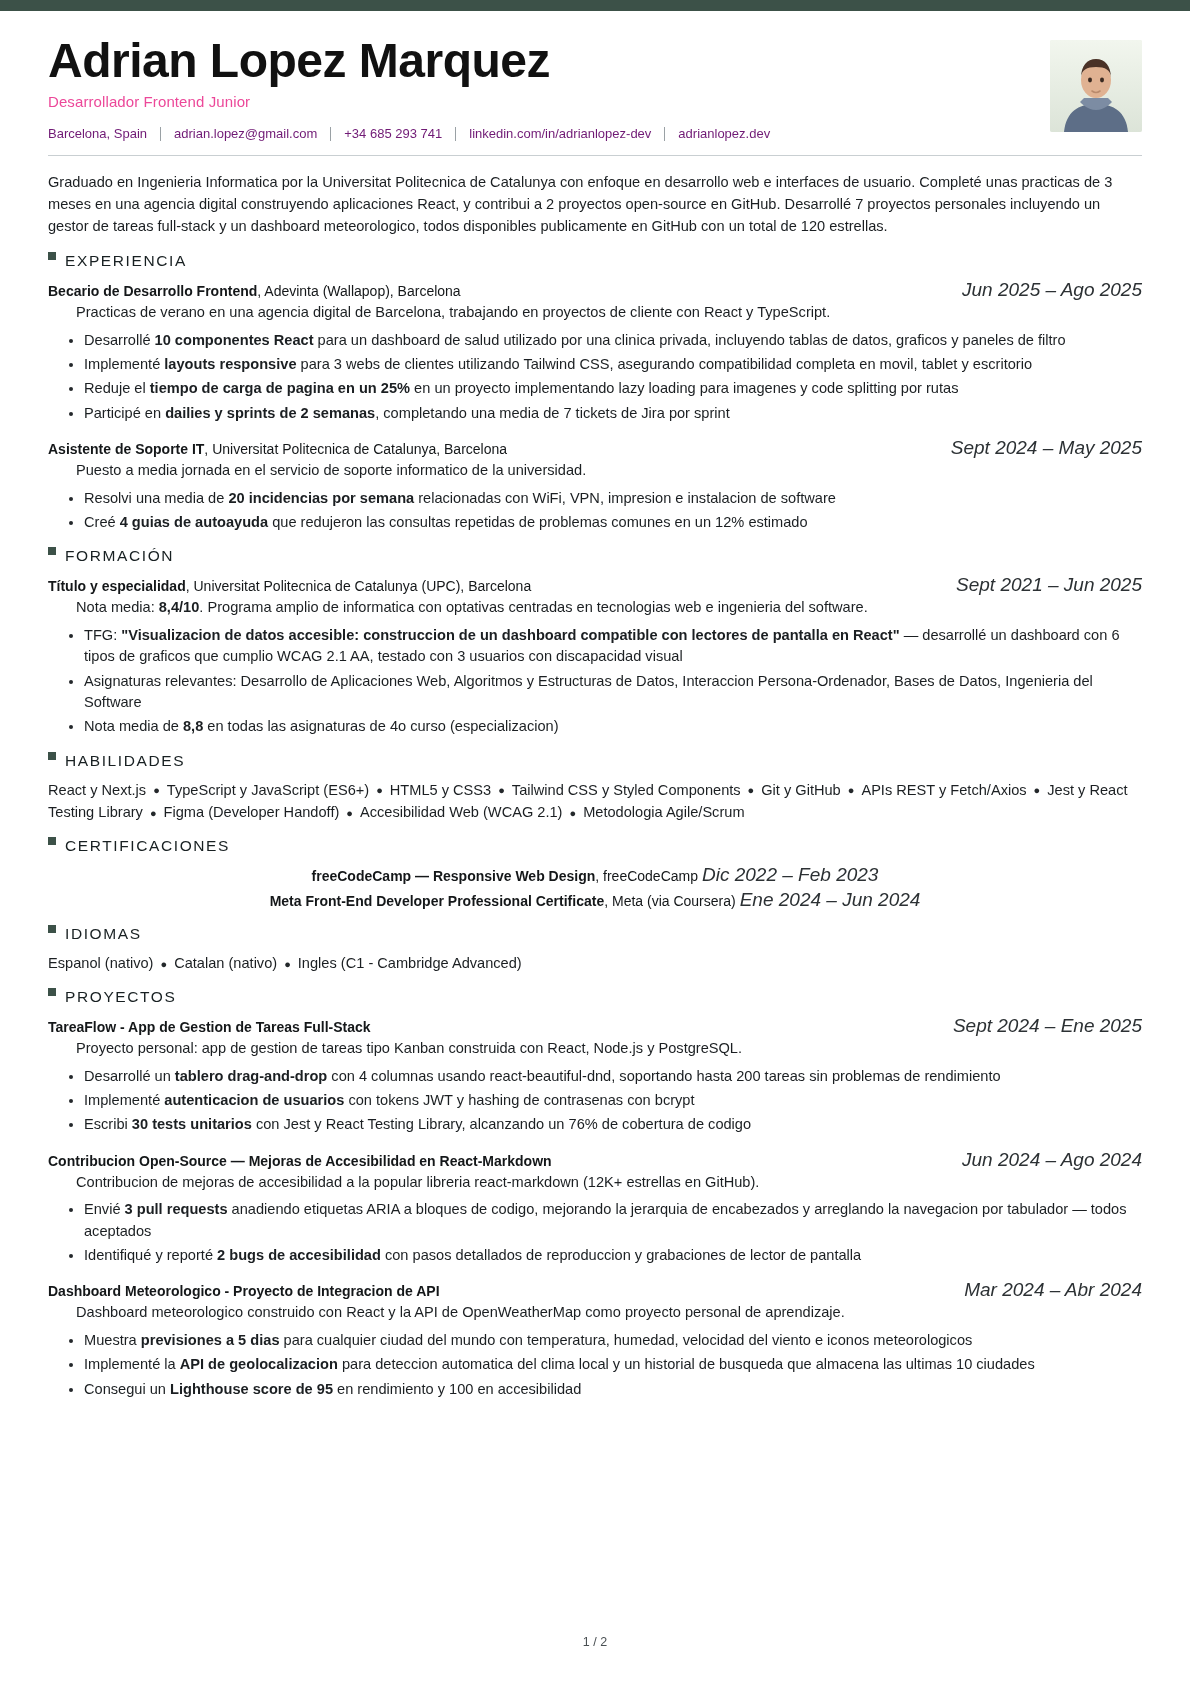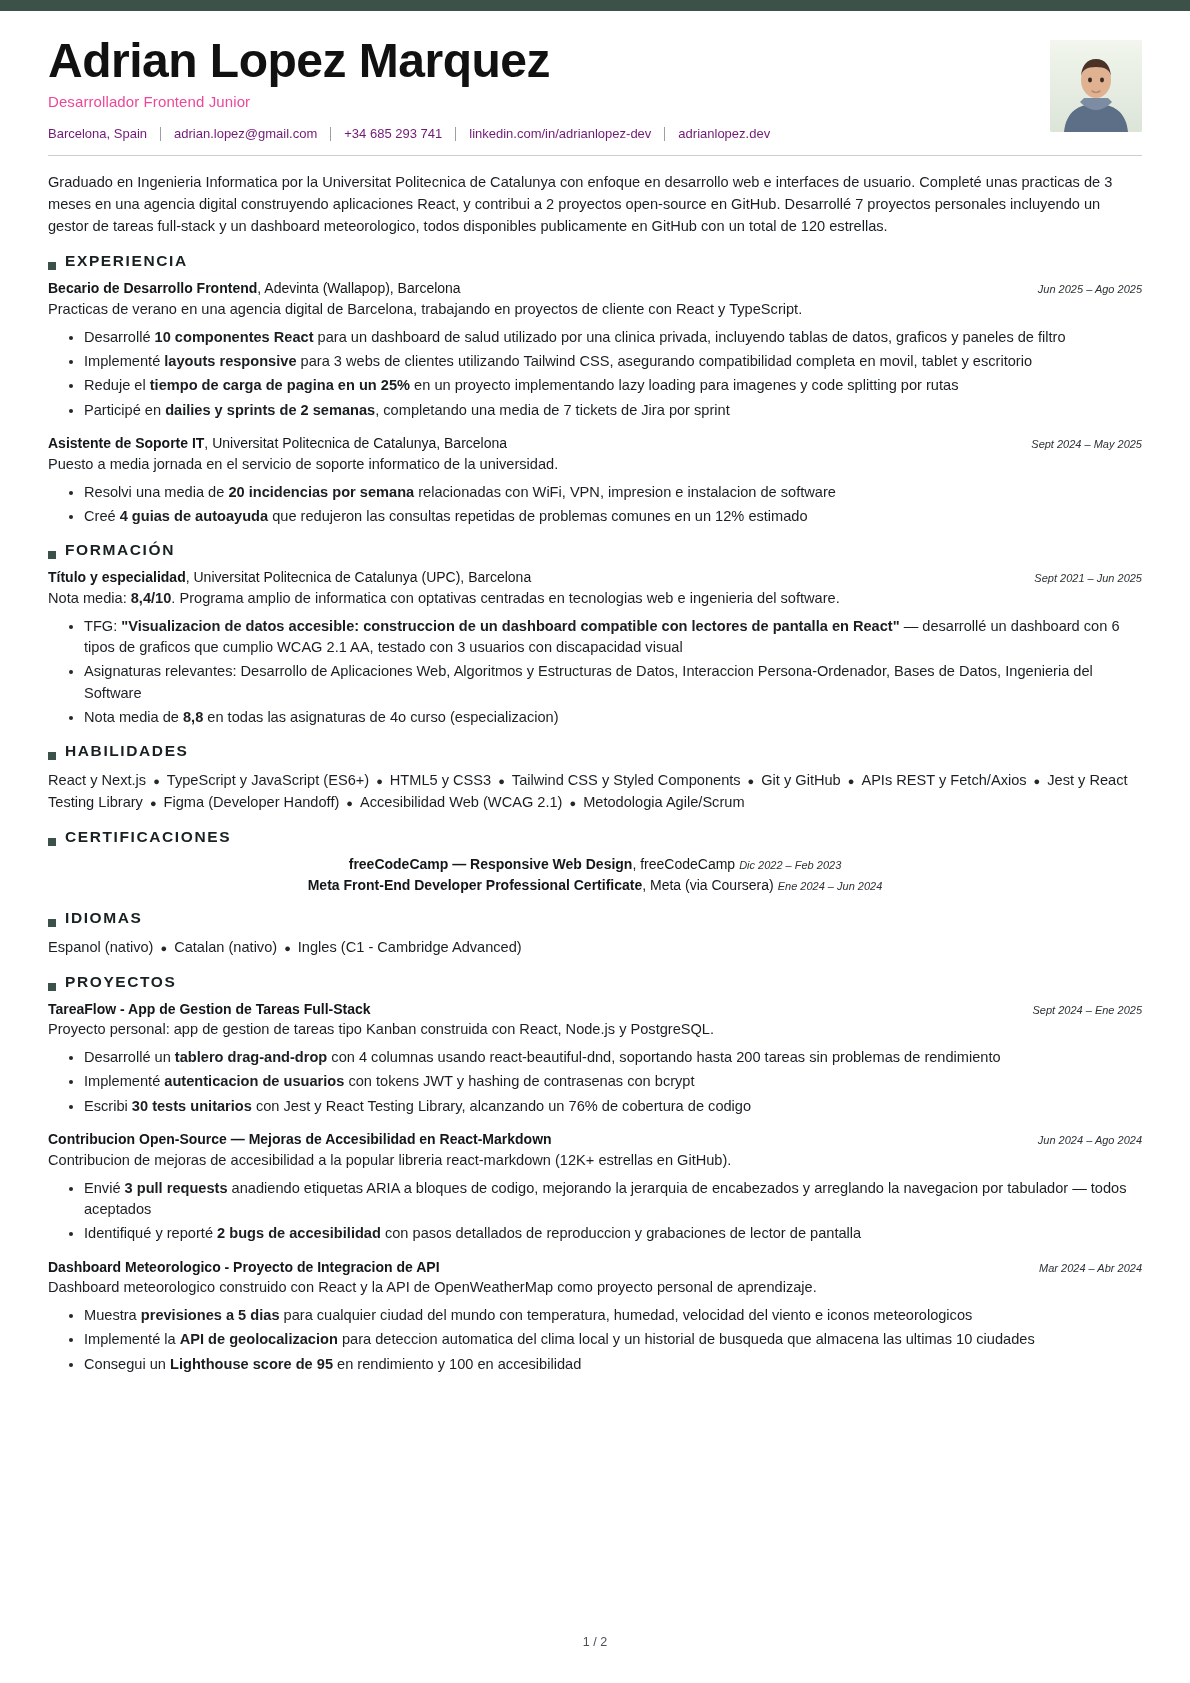--- a/index.html
+++ b/index.html
@@ -86,23 +86,23 @@
     line-height: 1.50;
     color: #1b1f22;
     margin: 0 0 12px 0;
     text-align: left;
   }
 
   
   .section { margin-top: 14px; }
   .section-title {
     display: flex;
-    align-items: flex-end;
+    align-items: flex-start;
     font-size: 15.5px;
-    font-weight: 700;
+    font-weight: 400;
     letter-spacing: 1.6px;
     color: #182022;
     margin: 0 0 9px 0;
   }
   .sq {
     width: 8px; height: 8px;
     background: #3c5148;
     margin-right: 9px;
     flex: 0 0 8px;
   }
@@ -116,31 +116,32 @@
     gap: 16px;
   }
   .entry-title {
     font-size: 14px;
     line-height: 1.35;
     color: #141719;
     font-weight: 400;
   }
   .entry-title b { font-weight: 700; }
   .entry-date {
-    font-size: 11px;
+    font-size: 19px;
     font-style: italic;
     color: #2c3134;
     white-space: nowrap;
     flex: 0 0 auto;
   }
   .entry-sub {
     font-size: 14.6px;
     line-height: 1.42;
     color: #1b1f22;
     margin-top: 1px;
+    margin-left: 28px;
   }
   .entry-sub b { font-weight: 700; }
 
   ul.bullets {
     margin: 7px 0 0 0;
     padding: 0 0 0 36px;
     list-style: none;
   }
   ul.bullets li {
     position: relative;

